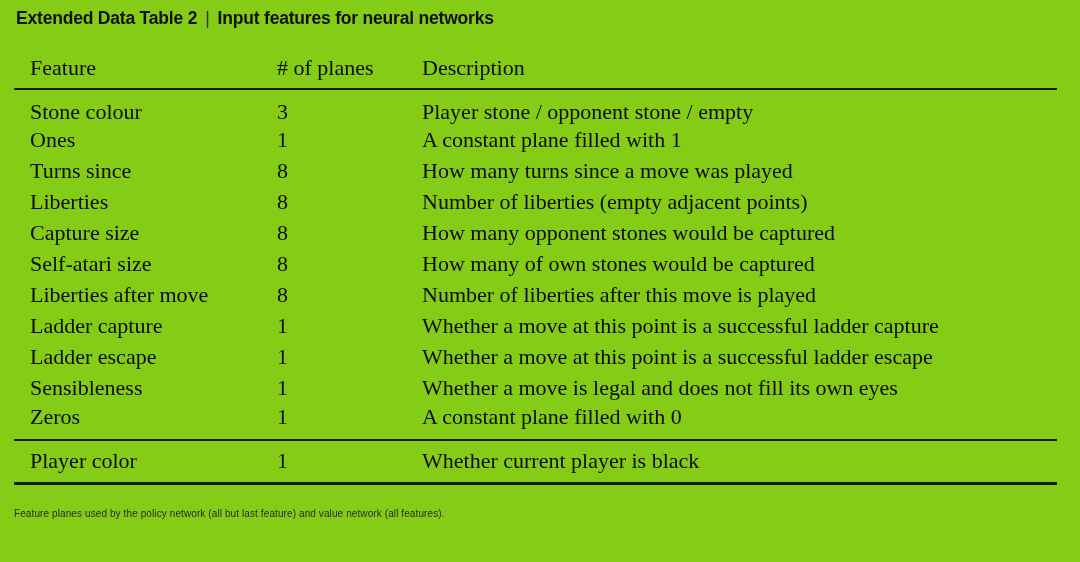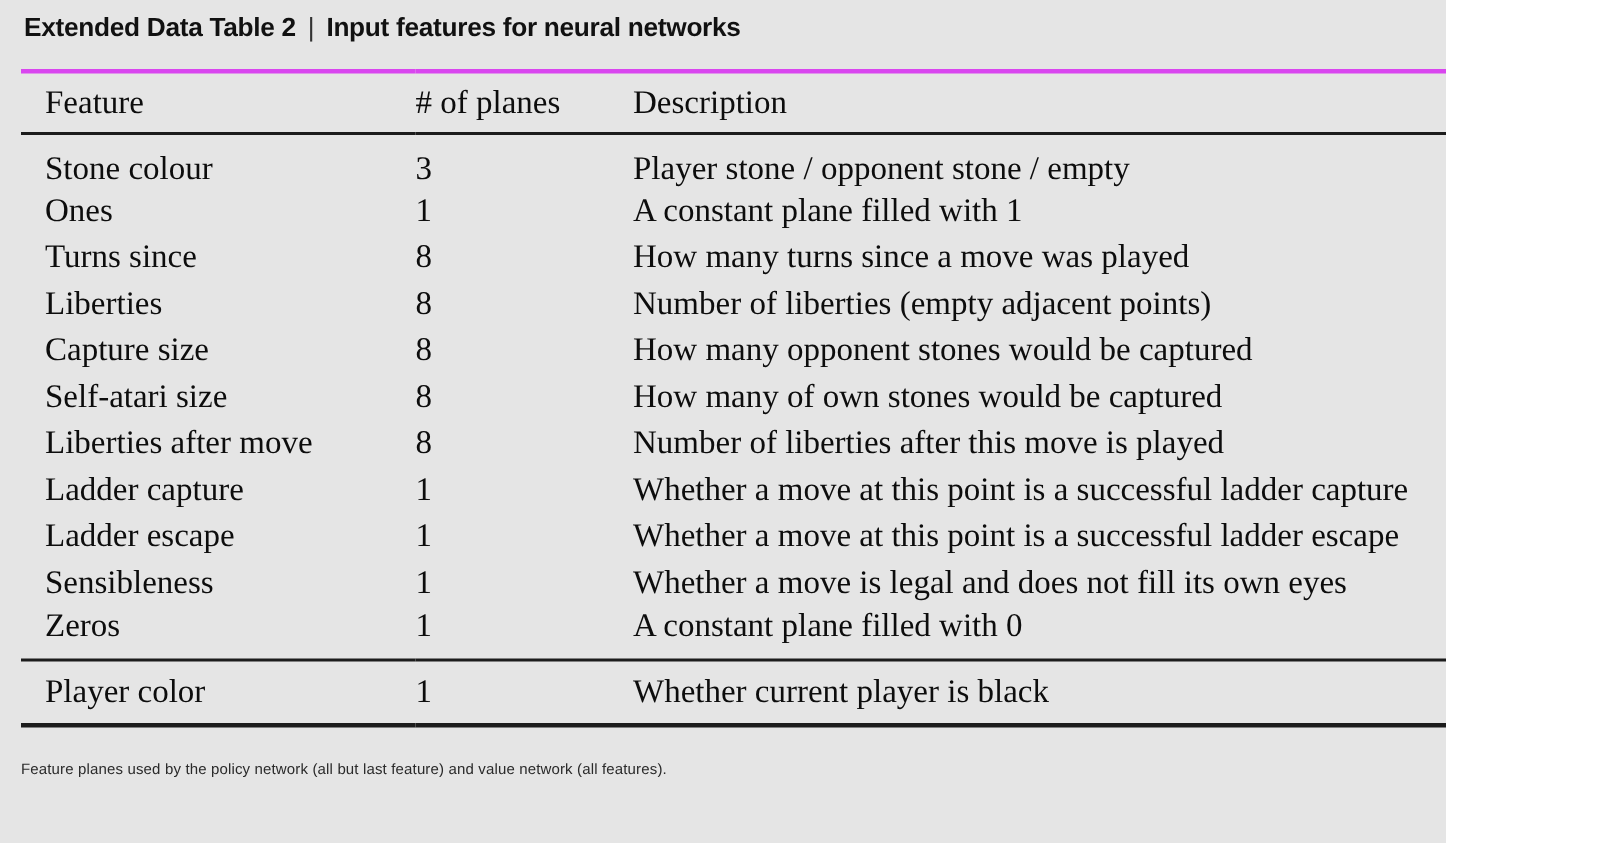--- a/index.html
+++ b/index.html
@@ -3,22 +3,22 @@
 <meta charset="utf-8">
 <style>
   html, body { margin: 0; padding: 0; }
   body {
     width: 1080px; height: 562px;
     background: #ffffff;
     font-family: "Liberation Serif", serif;
   }
   .page {
     position: relative;
-    width: 964px; height: 562px;
-    background: #e5e5e5;
+    width: 1080px; height: 562px;
+    background: #84cc16;
     overflow: hidden;
   }
   .title {
     position: absolute;
     left: 16px; top: 8px;
     font-family: "Liberation Sans", sans-serif;
     font-weight: 700;
     font-size: 17.5px;
     letter-spacing: -0.2px;
     color: #111;
@@ -30,21 +30,21 @@
     color: #333;
   }
   table.feature-table {
     position: absolute;
     left: 14px; top: 46px;
     width: 1043px;
     border-collapse: collapse;
     table-layout: fixed;
     font-size: 22px;
     color: #0d0d0d;
-    border-top: 3px solid #d946ef;
+    border-top: 3px solid #84cc16;
     border-bottom: 3px solid #1c1c1c;
   }
   th, td {
     font-weight: 400;
     text-align: left;
     padding: 0;
     white-space: nowrap;
     vertical-align: middle;
   }
   thead tr { height: 41px; border-bottom: 2px solid #1c1c1c; }

